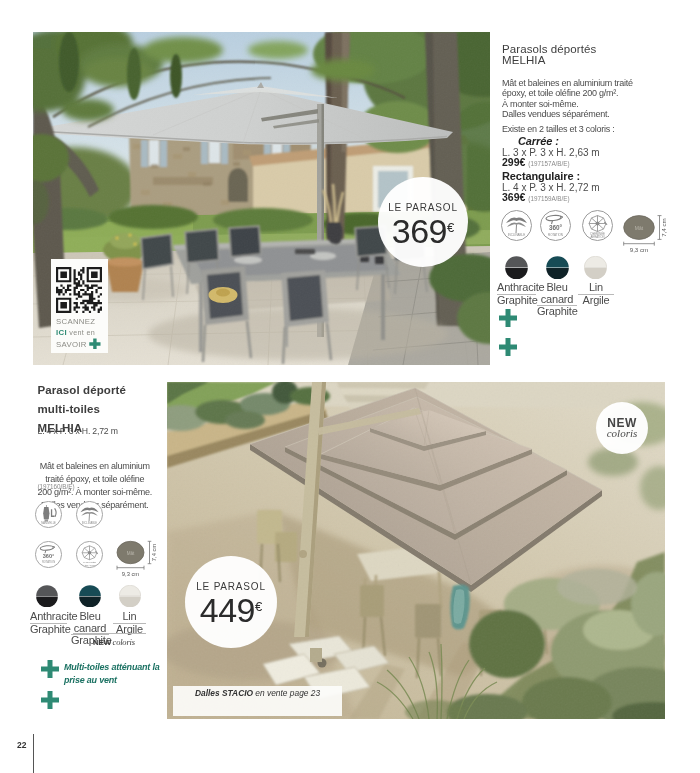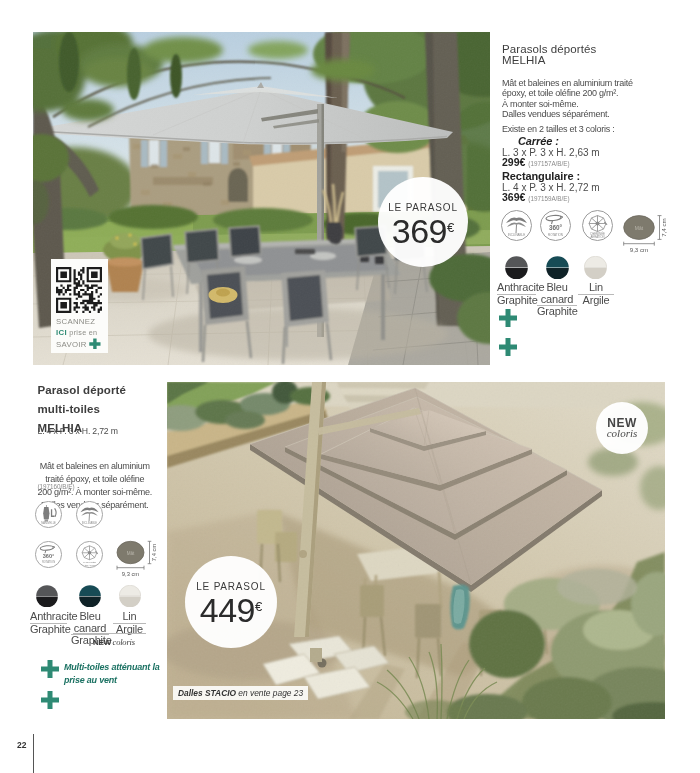--- a/index.html
+++ b/index.html
@@ -262,21 +262,21 @@
     <ellipse cx="190" cy="260.5" rx="7" ry="4" fill="#bfa24e"></ellipse>
     <rect x="0" y="0" width="457" height="333" filter="url(#noise1)" opacity="0.05"></rect>
   </svg>
 
   <div class="abs" style="left:51px;top:259px;width:57px;height:94px;background:#fcfcfa;"></div>
 
   <svg class="abs" style="left:56px;top:267px;" width="46" height="46" viewBox="0 0 44.1 44.1">
     <path d="M0.0 0.0h2.1v2.1h-2.1zM0.0 2.1h2.1v2.1h-2.1zM0.0 4.2h2.1v2.1h-2.1zM0.0 6.3h2.1v2.1h-2.1zM0.0 8.4h2.1v2.1h-2.1zM0.0 10.5h2.1v2.1h-2.1zM0.0 12.6h2.1v2.1h-2.1zM0.0 18.9h2.1v2.1h-2.1zM0.0 21.0h2.1v2.1h-2.1zM0.0 23.1h2.1v2.1h-2.1zM0.0 29.4h2.1v2.1h-2.1zM0.0 31.5h2.1v2.1h-2.1zM0.0 33.6h2.1v2.1h-2.1zM0.0 35.7h2.1v2.1h-2.1zM0.0 37.8h2.1v2.1h-2.1zM0.0 39.9h2.1v2.1h-2.1zM0.0 42.0h2.1v2.1h-2.1zM2.1 0.0h2.1v2.1h-2.1zM2.1 12.6h2.1v2.1h-2.1zM2.1 21.0h2.1v2.1h-2.1zM2.1 23.1h2.1v2.1h-2.1zM2.1 25.2h2.1v2.1h-2.1zM2.1 29.4h2.1v2.1h-2.1zM2.1 42.0h2.1v2.1h-2.1zM4.2 0.0h2.1v2.1h-2.1zM4.2 4.2h2.1v2.1h-2.1zM4.2 6.3h2.1v2.1h-2.1zM4.2 8.4h2.1v2.1h-2.1zM4.2 12.6h2.1v2.1h-2.1zM4.2 16.8h2.1v2.1h-2.1zM4.2 21.0h2.1v2.1h-2.1zM4.2 23.1h2.1v2.1h-2.1zM4.2 29.4h2.1v2.1h-2.1zM4.2 33.6h2.1v2.1h-2.1zM4.2 35.7h2.1v2.1h-2.1zM4.2 37.8h2.1v2.1h-2.1zM4.2 42.0h2.1v2.1h-2.1zM6.3 0.0h2.1v2.1h-2.1zM6.3 4.2h2.1v2.1h-2.1zM6.3 6.3h2.1v2.1h-2.1zM6.3 8.4h2.1v2.1h-2.1zM6.3 12.6h2.1v2.1h-2.1zM6.3 18.9h2.1v2.1h-2.1zM6.3 25.2h2.1v2.1h-2.1zM6.3 29.4h2.1v2.1h-2.1zM6.3 33.6h2.1v2.1h-2.1zM6.3 35.7h2.1v2.1h-2.1zM6.3 37.8h2.1v2.1h-2.1zM6.3 42.0h2.1v2.1h-2.1zM8.4 0.0h2.1v2.1h-2.1zM8.4 4.2h2.1v2.1h-2.1zM8.4 6.3h2.1v2.1h-2.1zM8.4 8.4h2.1v2.1h-2.1zM8.4 12.6h2.1v2.1h-2.1zM8.4 21.0h2.1v2.1h-2.1zM8.4 23.1h2.1v2.1h-2.1zM8.4 29.4h2.1v2.1h-2.1zM8.4 33.6h2.1v2.1h-2.1zM8.4 35.7h2.1v2.1h-2.1zM8.4 37.8h2.1v2.1h-2.1zM8.4 42.0h2.1v2.1h-2.1zM10.5 0.0h2.1v2.1h-2.1zM10.5 12.6h2.1v2.1h-2.1zM10.5 16.8h2.1v2.1h-2.1zM10.5 18.9h2.1v2.1h-2.1zM10.5 21.0h2.1v2.1h-2.1zM10.5 29.4h2.1v2.1h-2.1zM10.5 42.0h2.1v2.1h-2.1zM12.6 0.0h2.1v2.1h-2.1zM12.6 2.1h2.1v2.1h-2.1zM12.6 4.2h2.1v2.1h-2.1zM12.6 6.3h2.1v2.1h-2.1zM12.6 8.4h2.1v2.1h-2.1zM12.6 10.5h2.1v2.1h-2.1zM12.6 12.6h2.1v2.1h-2.1zM12.6 16.8h2.1v2.1h-2.1zM12.6 21.0h2.1v2.1h-2.1zM12.6 25.2h2.1v2.1h-2.1zM12.6 29.4h2.1v2.1h-2.1zM12.6 31.5h2.1v2.1h-2.1zM12.6 33.6h2.1v2.1h-2.1zM12.6 35.7h2.1v2.1h-2.1zM12.6 37.8h2.1v2.1h-2.1zM12.6 39.9h2.1v2.1h-2.1zM12.6 42.0h2.1v2.1h-2.1zM16.8 2.1h2.1v2.1h-2.1zM16.8 4.2h2.1v2.1h-2.1zM16.8 6.3h2.1v2.1h-2.1zM16.8 8.4h2.1v2.1h-2.1zM16.8 10.5h2.1v2.1h-2.1zM16.8 12.6h2.1v2.1h-2.1zM16.8 14.7h2.1v2.1h-2.1zM16.8 18.9h2.1v2.1h-2.1zM16.8 21.0h2.1v2.1h-2.1zM16.8 23.1h2.1v2.1h-2.1zM16.8 25.2h2.1v2.1h-2.1zM16.8 33.6h2.1v2.1h-2.1zM16.8 37.8h2.1v2.1h-2.1zM16.8 39.9h2.1v2.1h-2.1zM18.9 10.5h2.1v2.1h-2.1zM18.9 14.7h2.1v2.1h-2.1zM18.9 16.8h2.1v2.1h-2.1zM18.9 18.9h2.1v2.1h-2.1zM18.9 25.2h2.1v2.1h-2.1zM18.9 29.4h2.1v2.1h-2.1zM18.9 33.6h2.1v2.1h-2.1zM18.9 35.7h2.1v2.1h-2.1zM18.9 37.8h2.1v2.1h-2.1zM18.9 42.0h2.1v2.1h-2.1zM21.0 4.2h2.1v2.1h-2.1zM21.0 6.3h2.1v2.1h-2.1zM21.0 12.6h2.1v2.1h-2.1zM21.0 14.7h2.1v2.1h-2.1zM21.0 16.8h2.1v2.1h-2.1zM21.0 23.1h2.1v2.1h-2.1zM21.0 25.2h2.1v2.1h-2.1zM21.0 27.3h2.1v2.1h-2.1zM21.0 37.8h2.1v2.1h-2.1zM23.1 2.1h2.1v2.1h-2.1zM23.1 6.3h2.1v2.1h-2.1zM23.1 8.4h2.1v2.1h-2.1zM23.1 10.5h2.1v2.1h-2.1zM23.1 16.8h2.1v2.1h-2.1zM23.1 21.0h2.1v2.1h-2.1zM23.1 27.3h2.1v2.1h-2.1zM23.1 33.6h2.1v2.1h-2.1zM25.2 0.0h2.1v2.1h-2.1zM25.2 2.1h2.1v2.1h-2.1zM25.2 4.2h2.1v2.1h-2.1zM25.2 12.6h2.1v2.1h-2.1zM25.2 14.7h2.1v2.1h-2.1zM25.2 21.0h2.1v2.1h-2.1zM25.2 25.2h2.1v2.1h-2.1zM25.2 31.5h2.1v2.1h-2.1zM25.2 33.6h2.1v2.1h-2.1zM25.2 37.8h2.1v2.1h-2.1zM25.2 42.0h2.1v2.1h-2.1zM27.3 16.8h2.1v2.1h-2.1zM27.3 23.1h2.1v2.1h-2.1zM27.3 25.2h2.1v2.1h-2.1zM27.3 31.5h2.1v2.1h-2.1zM27.3 35.7h2.1v2.1h-2.1zM27.3 37.8h2.1v2.1h-2.1zM27.3 39.9h2.1v2.1h-2.1zM29.4 0.0h2.1v2.1h-2.1zM29.4 2.1h2.1v2.1h-2.1zM29.4 4.2h2.1v2.1h-2.1zM29.4 6.3h2.1v2.1h-2.1zM29.4 8.4h2.1v2.1h-2.1zM29.4 10.5h2.1v2.1h-2.1zM29.4 12.6h2.1v2.1h-2.1zM29.4 16.8h2.1v2.1h-2.1zM29.4 18.9h2.1v2.1h-2.1zM29.4 21.0h2.1v2.1h-2.1zM29.4 25.2h2.1v2.1h-2.1zM29.4 31.5h2.1v2.1h-2.1zM29.4 33.6h2.1v2.1h-2.1zM29.4 37.8h2.1v2.1h-2.1zM29.4 39.9h2.1v2.1h-2.1zM31.5 0.0h2.1v2.1h-2.1zM31.5 12.6h2.1v2.1h-2.1zM31.5 18.9h2.1v2.1h-2.1zM31.5 25.2h2.1v2.1h-2.1zM31.5 27.3h2.1v2.1h-2.1zM31.5 29.4h2.1v2.1h-2.1zM31.5 31.5h2.1v2.1h-2.1zM31.5 33.6h2.1v2.1h-2.1zM31.5 42.0h2.1v2.1h-2.1zM33.6 0.0h2.1v2.1h-2.1zM33.6 4.2h2.1v2.1h-2.1zM33.6 6.3h2.1v2.1h-2.1zM33.6 8.4h2.1v2.1h-2.1zM33.6 12.6h2.1v2.1h-2.1zM33.6 16.8h2.1v2.1h-2.1zM33.6 18.9h2.1v2.1h-2.1zM33.6 23.1h2.1v2.1h-2.1zM33.6 25.2h2.1v2.1h-2.1zM33.6 27.3h2.1v2.1h-2.1zM33.6 29.4h2.1v2.1h-2.1zM33.6 31.5h2.1v2.1h-2.1zM33.6 33.6h2.1v2.1h-2.1zM33.6 37.8h2.1v2.1h-2.1zM35.7 0.0h2.1v2.1h-2.1zM35.7 4.2h2.1v2.1h-2.1zM35.7 6.3h2.1v2.1h-2.1zM35.7 8.4h2.1v2.1h-2.1zM35.7 12.6h2.1v2.1h-2.1zM35.7 16.8h2.1v2.1h-2.1zM35.7 29.4h2.1v2.1h-2.1zM35.7 33.6h2.1v2.1h-2.1zM35.7 35.7h2.1v2.1h-2.1zM35.7 37.8h2.1v2.1h-2.1zM35.7 39.9h2.1v2.1h-2.1zM37.8 0.0h2.1v2.1h-2.1zM37.8 4.2h2.1v2.1h-2.1zM37.8 6.3h2.1v2.1h-2.1zM37.8 8.4h2.1v2.1h-2.1zM37.8 12.6h2.1v2.1h-2.1zM37.8 16.8h2.1v2.1h-2.1zM37.8 21.0h2.1v2.1h-2.1zM37.8 23.1h2.1v2.1h-2.1zM37.8 33.6h2.1v2.1h-2.1zM37.8 35.7h2.1v2.1h-2.1zM39.9 0.0h2.1v2.1h-2.1zM39.9 12.6h2.1v2.1h-2.1zM39.9 18.9h2.1v2.1h-2.1zM39.9 27.3h2.1v2.1h-2.1zM39.9 31.5h2.1v2.1h-2.1zM39.9 33.6h2.1v2.1h-2.1zM39.9 39.9h2.1v2.1h-2.1zM39.9 42.0h2.1v2.1h-2.1zM42.0 0.0h2.1v2.1h-2.1zM42.0 2.1h2.1v2.1h-2.1zM42.0 4.2h2.1v2.1h-2.1zM42.0 6.3h2.1v2.1h-2.1zM42.0 8.4h2.1v2.1h-2.1zM42.0 10.5h2.1v2.1h-2.1zM42.0 12.6h2.1v2.1h-2.1zM42.0 18.9h2.1v2.1h-2.1zM42.0 25.2h2.1v2.1h-2.1zM42.0 33.6h2.1v2.1h-2.1zM42.0 37.8h2.1v2.1h-2.1zM42.0 39.9h2.1v2.1h-2.1z" fill="#1c1c1c"></path>
   </svg>
 
-  <div class="abs" style="left:56px;top:316px;width:48px;font-size:7.8px;line-height:11.2px;color:#8c8c86;letter-spacing:0.3px;">SCANNEZ<br><span style="color:#2e8a74;font-weight:bold;">ICI</span> <span style="font-size:7.2px;">prise en</span><br>SAVOIR<svg width="12" height="11" viewBox="0 0 12 11" style="vertical-align:-2px;margin-left:2px;">
+  <div class="abs" style="left:56px;top:316px;width:48px;font-size:7.8px;line-height:11.2px;color:#8c8c86;letter-spacing:0.3px;">SCANNEZ<br><span style="color:#2e8a74;font-weight:bold;">ICI</span> <span style="font-size:7.2px;">vent en</span><br>SAVOIR<svg width="12" height="11" viewBox="0 0 12 11" style="vertical-align:-2px;margin-left:2px;">
         <path d="M4.2 0.5 h3.4 v3.8 h3.9 v3.4 h-3.9 v3.4 h-3.4 v-3.4 h-3.9 v-3.4 h3.9 Z" fill="#2e8a74"></path>
       </svg></div>
 
   <div class="badge abs" style="left:378px;top:177px;width:90px;height:90px;">
     <div class="lp" style="margin-top:25px;">LE PARASOL</div>
     <div class="pr">369<span class="eu">€</span></div>
   </div>
 
   <div class="abs title" style="left:502px;top:44px;">Parasols déportés<br>MELHIA</div>
 
@@ -556,22 +556,22 @@
   <div class="badge abs" style="left:185px;top:556px;width:92px;height:92px;">
     <div class="lp" style="margin-top:25px;">LE PARASOL</div>
     <div class="pr">449<span class="eu">€</span></div>
   </div>
 
   <div class="badge abs" style="left:596px;top:402px;width:52px;height:52px;">
     <div style="font-size:12px;font-weight:bold;color:#454545;letter-spacing:0.5px;margin-top:14px;">NEW</div>
     <div style="font-size:11px;font-style:italic;font-family:'Liberation Serif',serif;color:#4a4a4a;margin-top:-3px;">coloris</div>
   </div>
 
-  <div class="abs" style="left:173px;top:686px;height:14px;background:rgba(252,252,250,0.93);
-       font-size:8.4px;font-style:italic;color:#333;line-height:14px;padding:0 5px;white-space:nowrap;">
+  <div class="abs" style="left:173px;top:686px;height:30px;background:rgba(252,252,250,0.93);
+       font-size:8.4px;font-style:italic;color:#333;line-height:14px;padding:0 22px;white-space:nowrap;">
     <b>Dalles STACIO</b> en vente page 23</div>
 
   <div class="abs title" style="left:37.5px;top:380.5px;line-height:19px;font-weight:bold;">Parasol déporté<br>multi-toiles<br>MELHIA</div>
 
   <div class="abs dim" style="left:37.5px;top:425.5px;font-size:8.7px;letter-spacing:-0.2px;">L. 4 x P. 3 x H. 2,72 m</div>
 
   <div class="abs body" style="left:37.5px;top:460px;line-height:13px;text-align:center;">Mât et baleines en aluminium<br>traité époxy, et toile oléfine<br>200&nbsp;g/m². À monter soi-même.<br>Dalles vendues séparément.</div>
 
   <div class="abs" style="left:37.5px;top:483px;font-size:6.3px;color:#8a8a8a;">(197160/B/E)</div>
 

